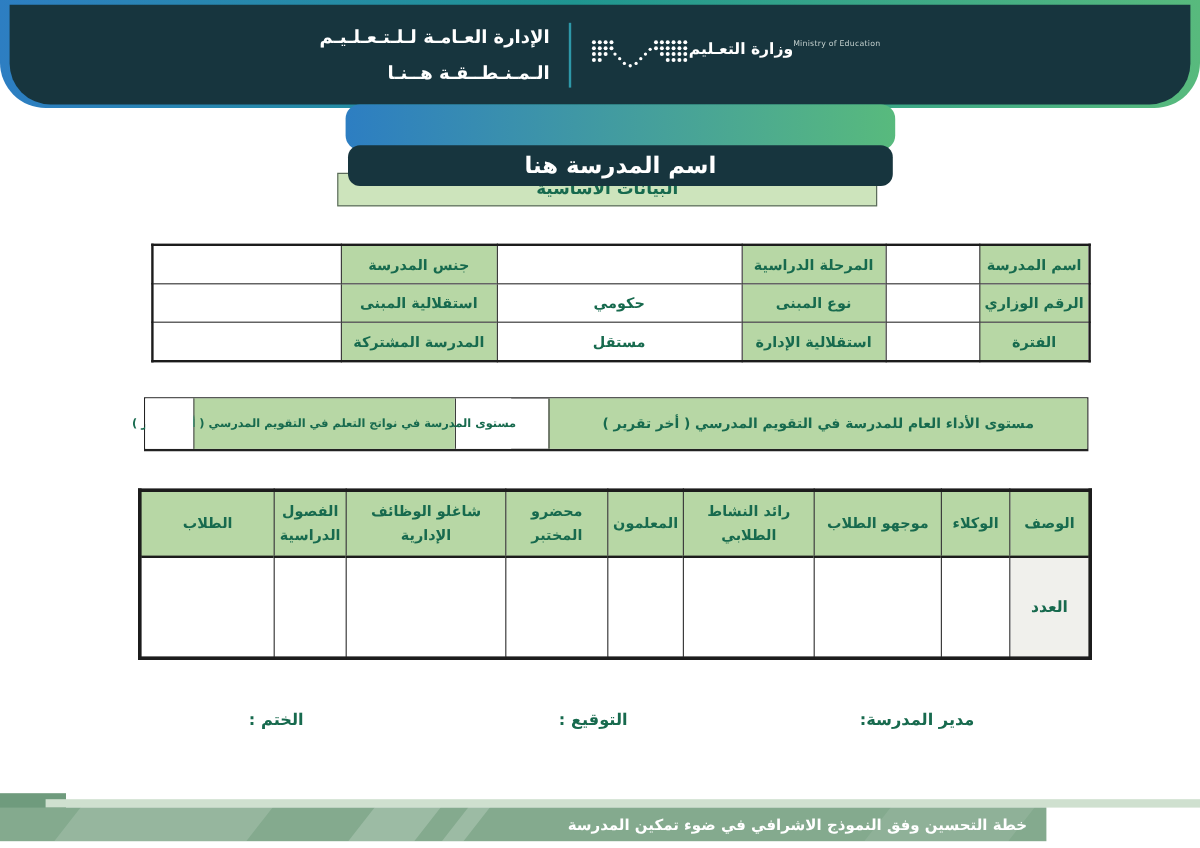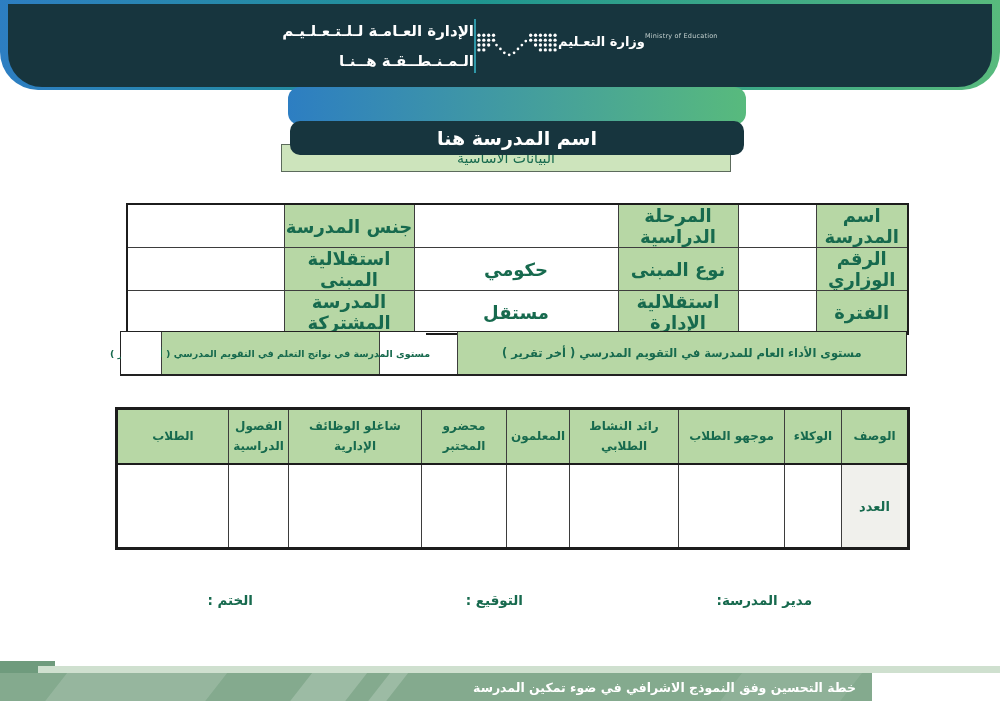--- a/index.html
+++ b/index.html
@@ -6,44 +6,44 @@
   body{width:1000px;height:707px;background:#fff;font-family:"DejaVu Sans",sans-serif;}
   .page{position:relative;width:1000px;height:707px;overflow:hidden;background:#fff;}
 
   
   .header-wrap{position:absolute;top:0;left:0;width:1000px;height:90px;
     background:linear-gradient(90deg,#2d7ec2 0%,#1f9590 48%,#58ba7d 100%);
     border-radius:0 0 38px 38px;z-index:1;}
   .header-dark{position:absolute;top:4px;left:8px;right:8px;bottom:3px;background:#17353e;
     border-radius:0 0 34px 34px;}
   .header-content{position:absolute;top:4px;left:8px;right:8px;bottom:3px;
-    display:flex;align-items:center;justify-content:center;direction:ltr;}
+    display:flex;align-items:center;justify-content:center;gap:16px;direction:ltr;}
   .org-text{text-align:right;color:#fff;font-weight:bold;font-size:15px;line-height:2.0;direction:rtl;}
   .hdr-divider{width:2px;height:54px;background:#2e98a8;}
   .logo-block{display:flex;align-items:flex-start;color:#fff;direction:ltr;}
   .ministry-ar{font-size:13px;font-weight:bold;margin-top:3px;direction:rtl;}
   .ministry-en{font-size:6.5px;color:#c2cfcd;letter-spacing:.2px;margin-top:1px;}
 
   
   .banner-outer{position:absolute;top:87px;left:288px;width:458px;height:38px;
     background:linear-gradient(90deg,#2d7ec2,#58ba7d);border-radius:12px;padding:2px;
     box-sizing:border-box;z-index:2;}
   .banner-inner{width:100%;height:100%;background:#17353e;border-radius:10px;
     display:flex;align-items:center;justify-content:center;color:#fff;font-weight:bold;font-size:19px;margin-top:32px;}
 
   
   .section-box{position:absolute;top:144px;left:281px;width:450px;height:28px;background:#cde4bc;
     border:1px solid #5c6b5c;box-sizing:border-box;display:flex;align-items:center;justify-content:center;
-    color:#176a4e;font-weight:normal;font-size:14px;}
+    color:#176a4e;font-weight:bold;font-size:14px;}
 
   
   table{border-collapse:collapse;}
   .info-table{position:absolute;top:203px;left:126px;width:781px;direction:rtl;border:2px solid #1c1c1c;table-layout:fixed;}
   .info-table td{border:1px solid #3d3d3d;height:31px;text-align:center;vertical-align:middle;
-    font-weight:bold;font-size:18px;color:#176a4e;padding:0;overflow:hidden;}
+    font-weight:bold;font-size:12px;color:#176a4e;padding:0;overflow:hidden;}
   .cell-green{background:#b7d7a5;}
   .cell-white{background:#fff;}
 
   
   .perf{position:absolute;top:331px;left:120px;width:787px;height:45px;display:flex;direction:rtl;
     border:1px solid #222;border-bottom-width:2px;box-sizing:border-box;}
   .perf>div{box-sizing:border-box;display:flex;align-items:center;justify-content:center;
     border-left:1px solid #3d3d3d;height:100%;}
   .perf>div:last-child{border-left:none;}
   .perf .lbl{background:#b7d7a5;color:#176a4e;font-weight:bold;white-space:nowrap;}

